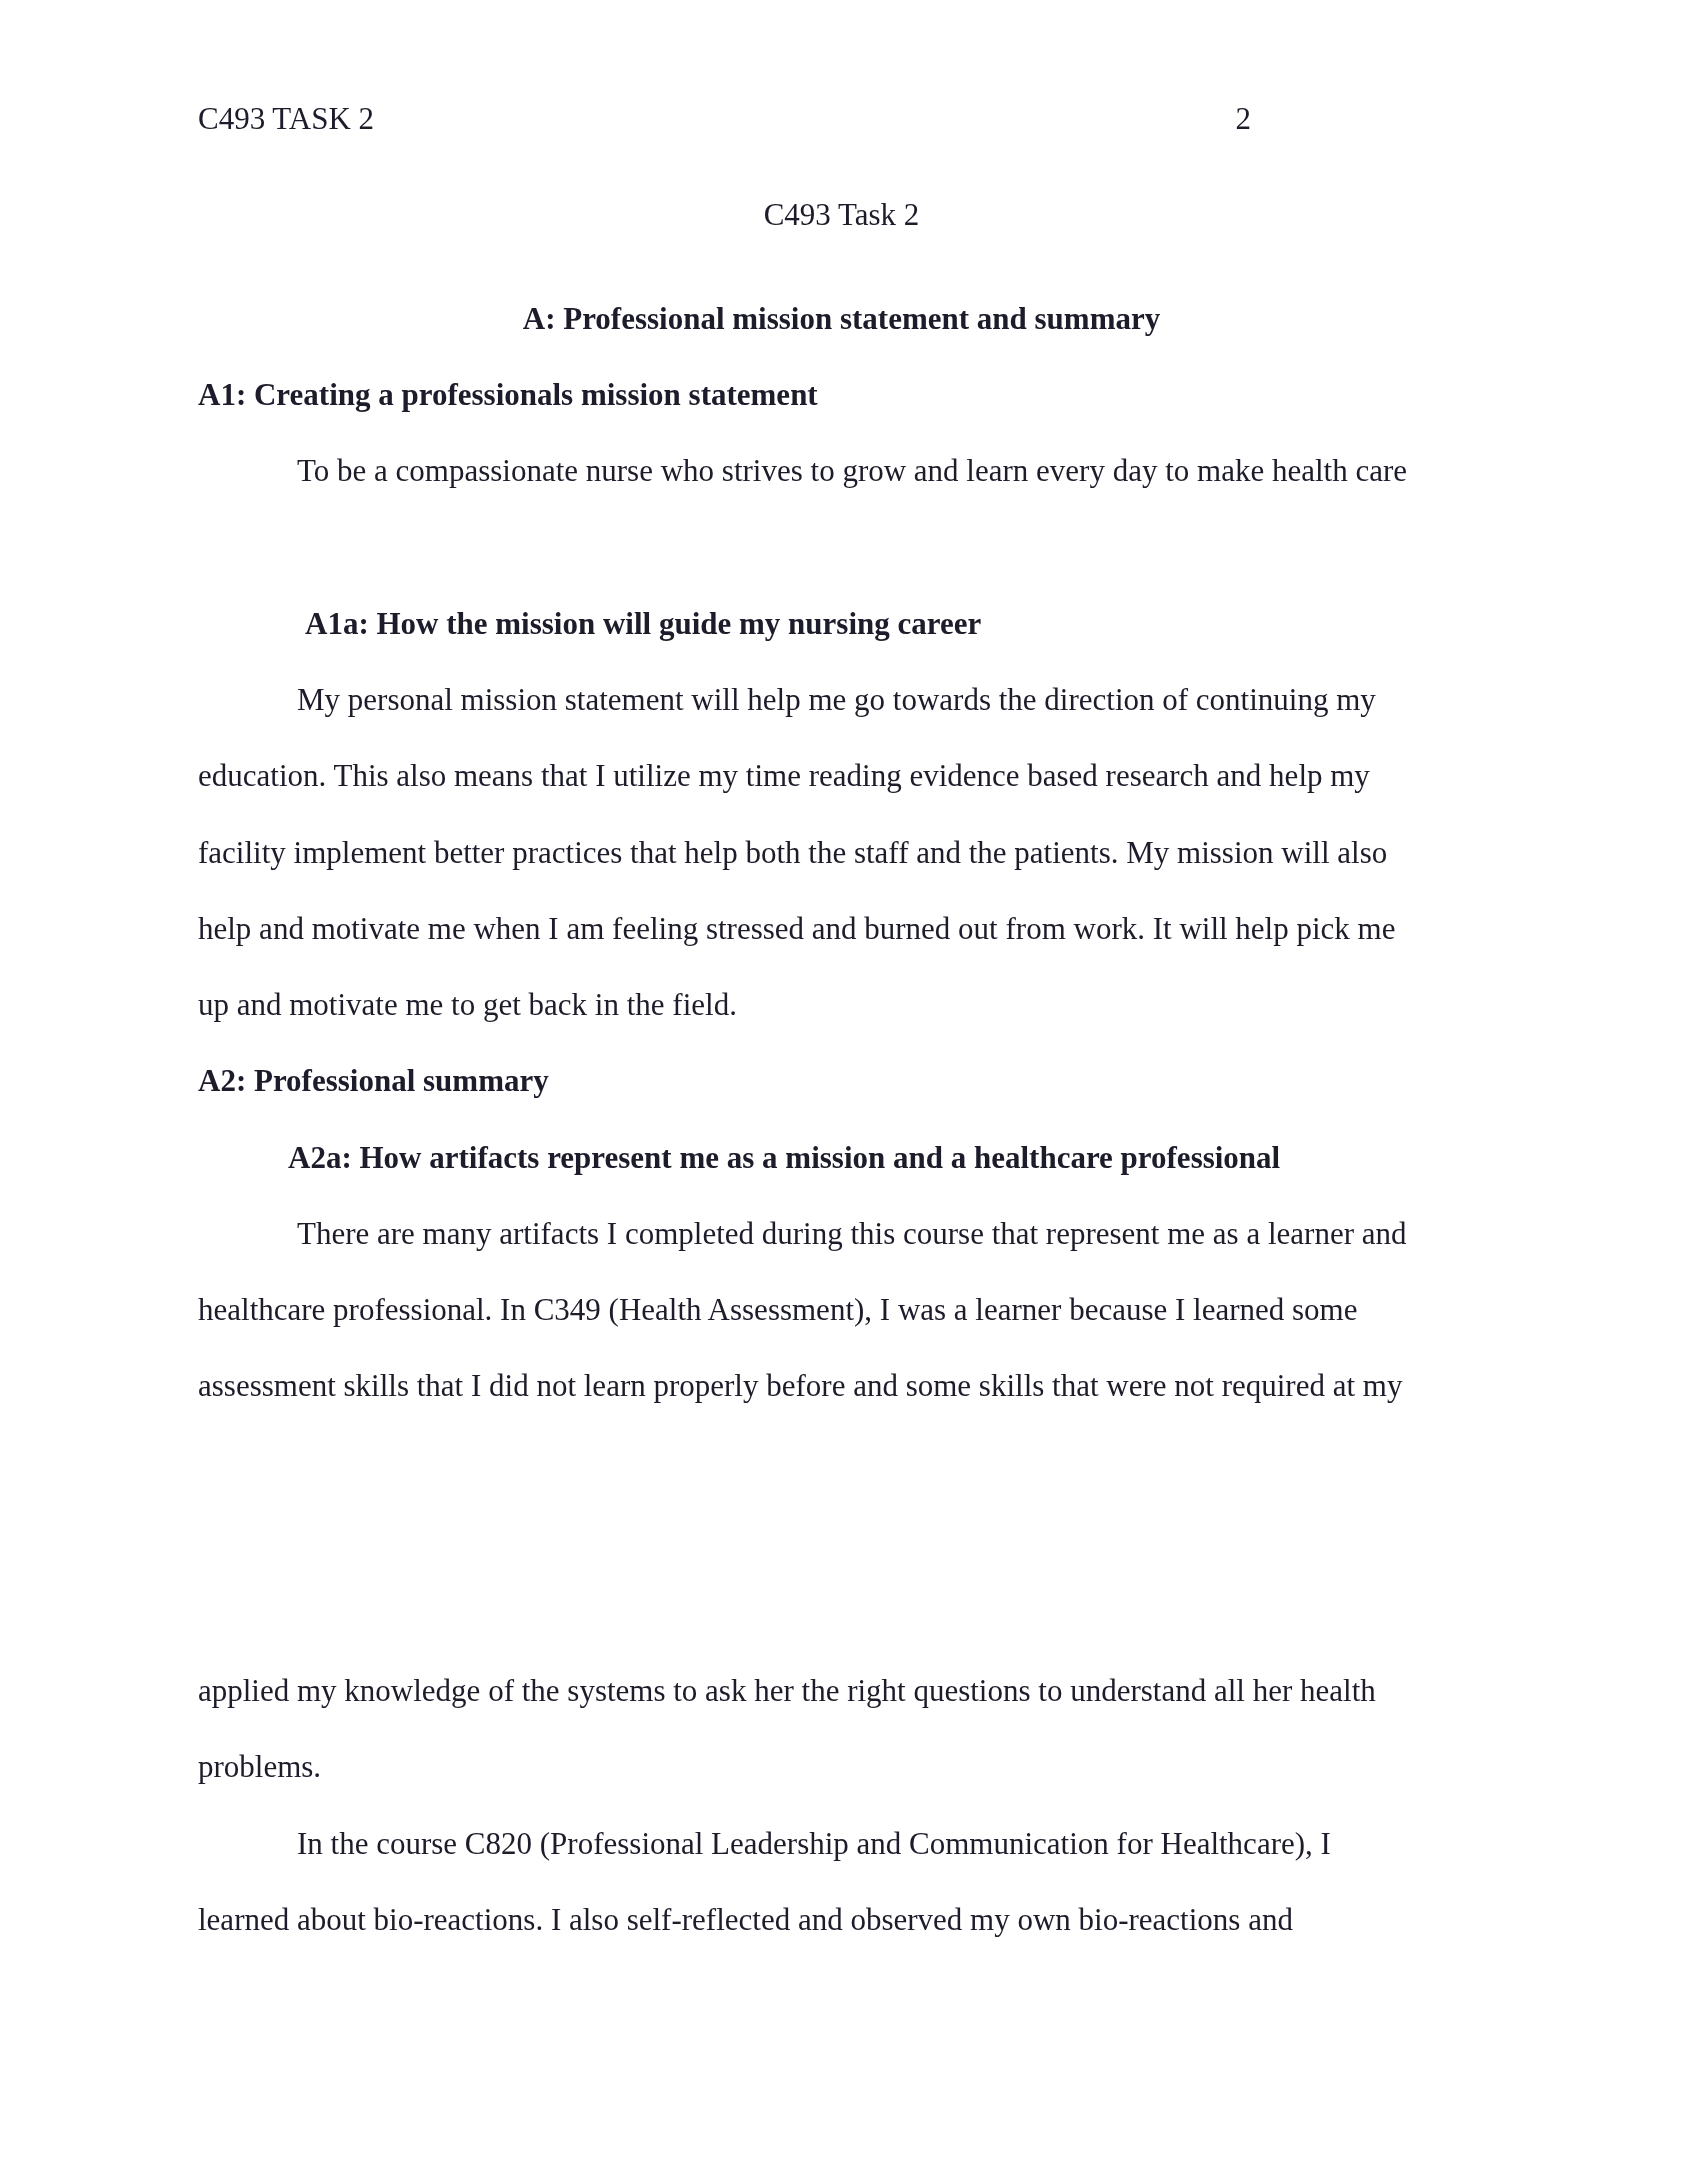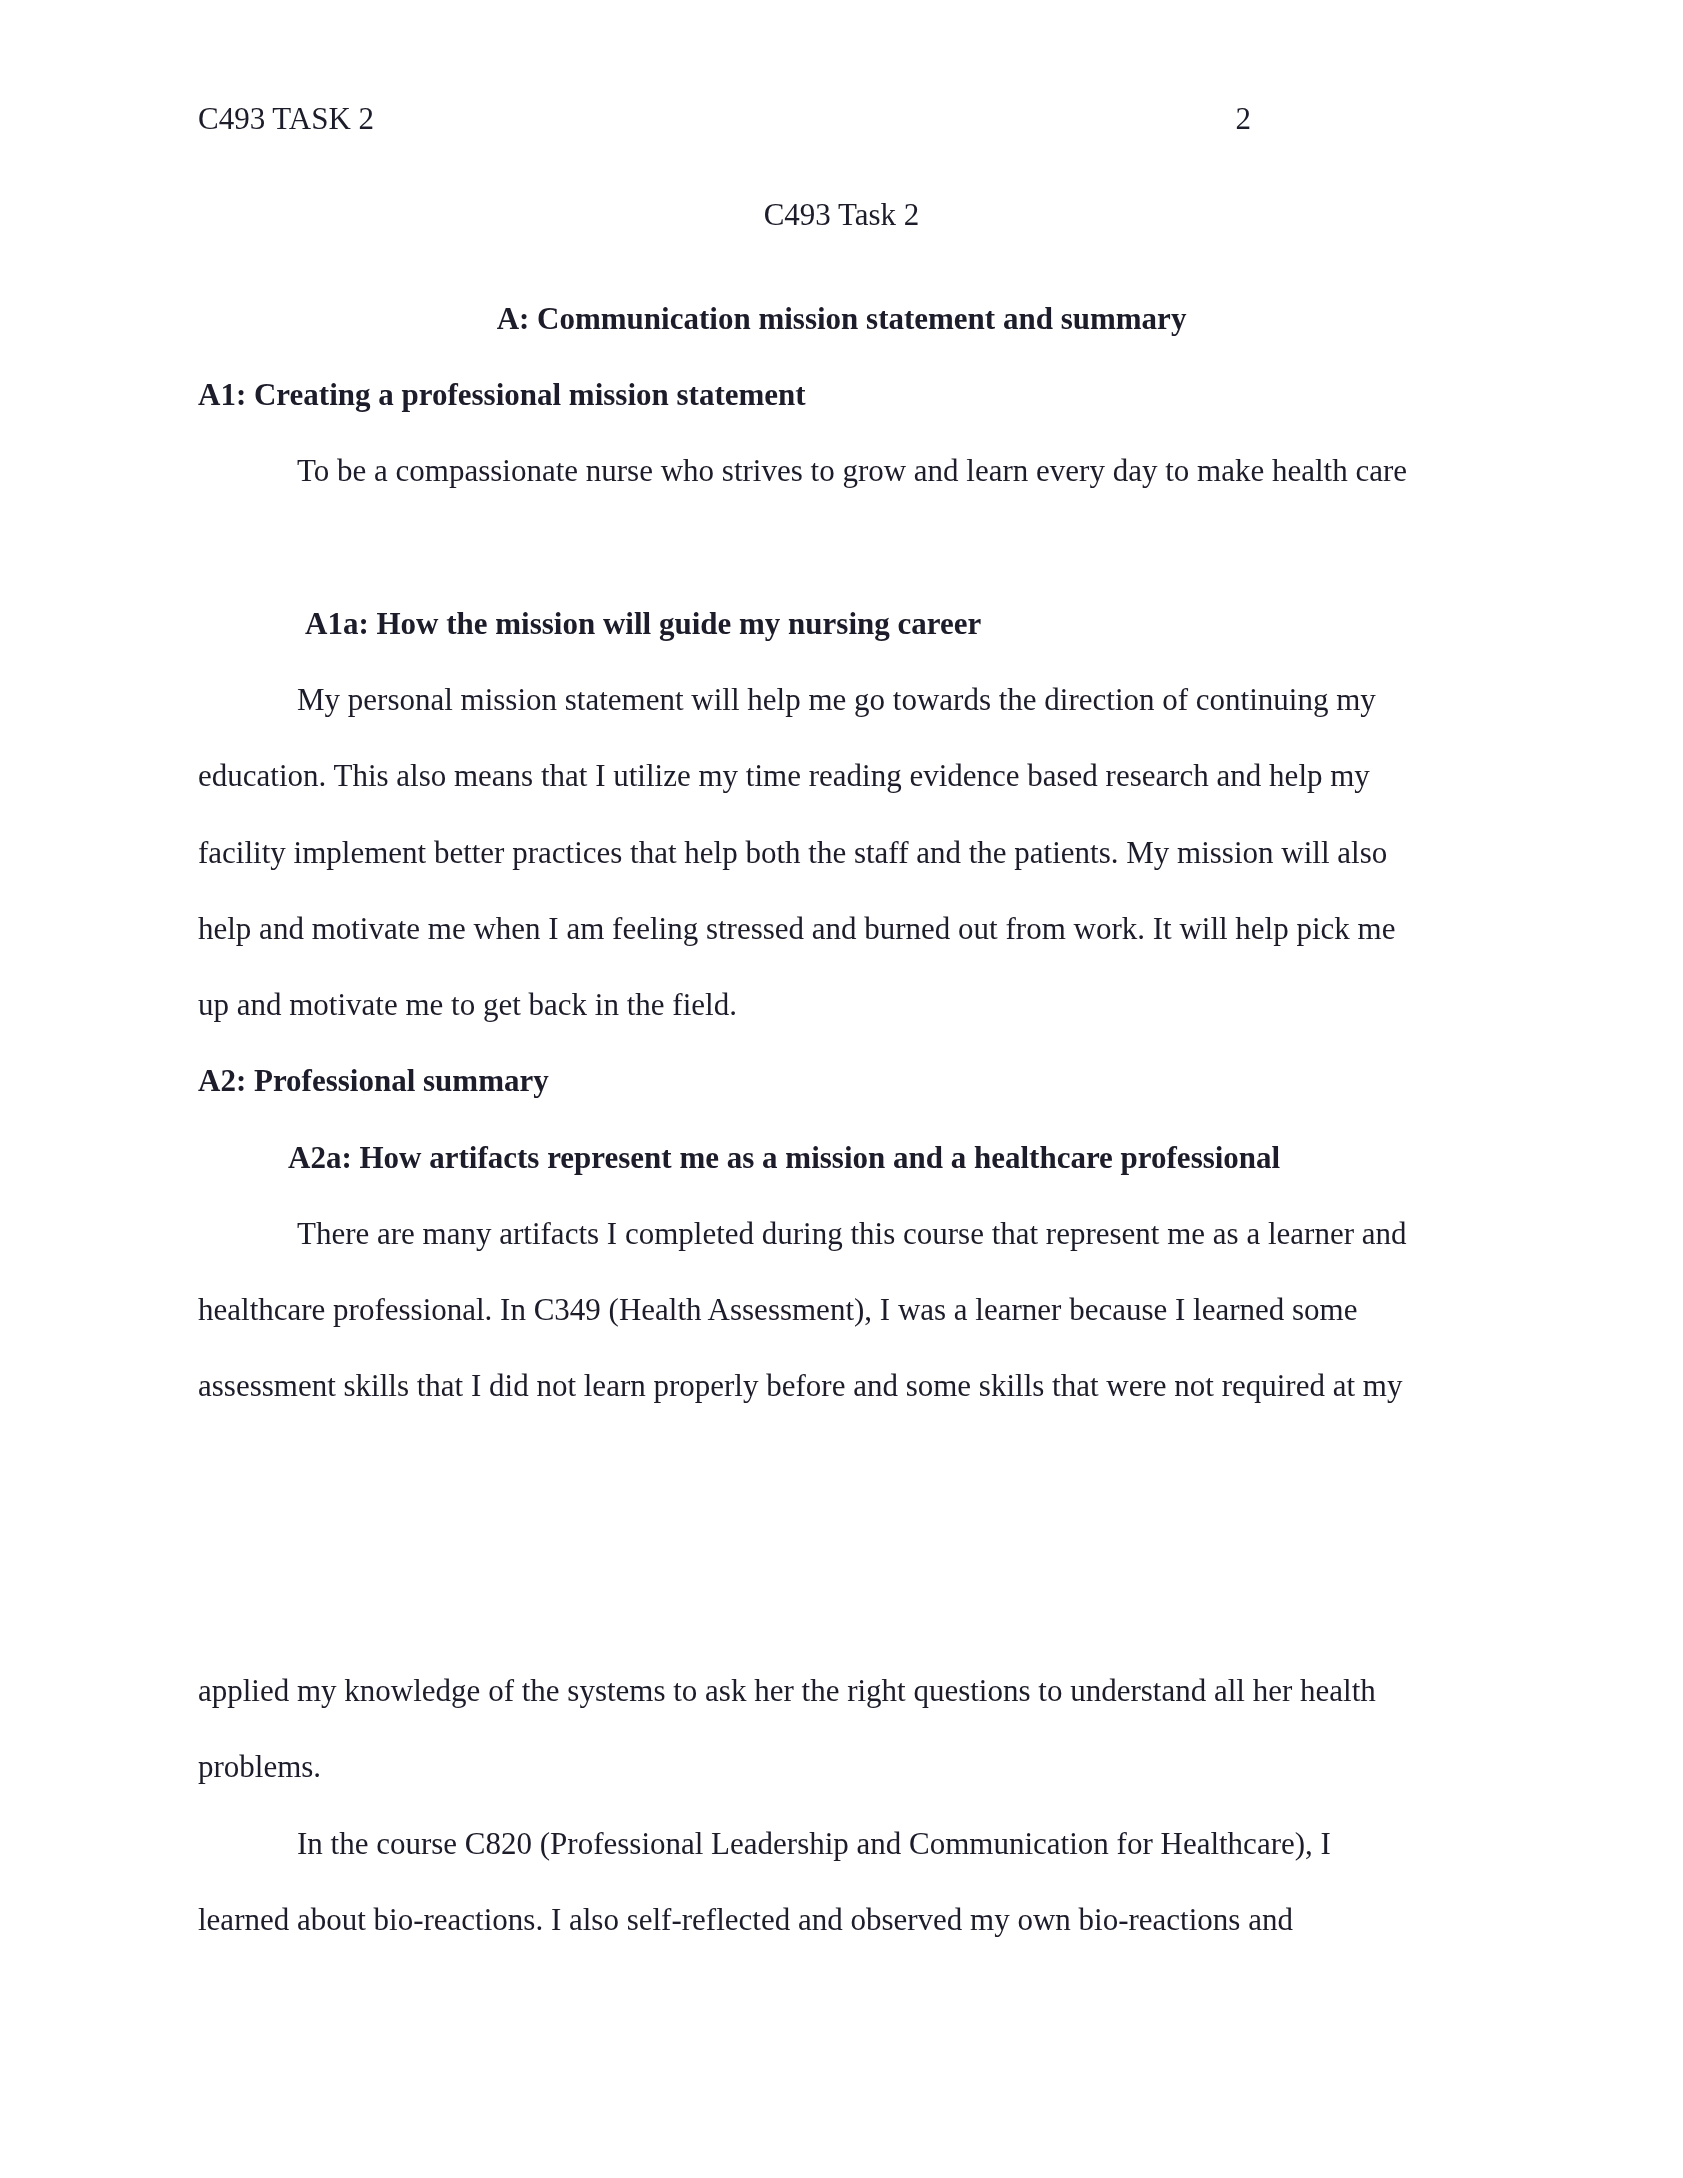--- a/index.html
+++ b/index.html
@@ -18,23 +18,23 @@
 </head>
 <body>
 
 <div class="page">
 
   <div class="hdr-left">C493 TASK 2</div>
   <div class="hdr-right">2</div>
 
   <div class="ln center" style="top:195px">C493 Task 2</div>
 
-  <div class="ln center b" style="top:299px">A: Communication mission statement and summary</div>
+  <div class="ln center b" style="top:299px">A: Professional mission statement and summary</div>
 
-  <div class="ln b" style="top:375px">A1: Creating a professional mission statement</div>
+  <div class="ln b" style="top:375px">A1: Creating a professionals mission statement</div>
 
   <div class="ln ind1" style="top:451px">To be a compassionate nurse who strives to grow and learn every day to make health care</div>
 
   <div class="ln b indH" style="top:604px">A1a: How the mission will guide my nursing career</div>
 
   <div class="ln ind1" style="top:680px">My personal mission statement will help me go towards the direction of continuing my</div>
   <div class="ln" style="top:756px">education. This also means that I utilize my time reading evidence based research and help my</div>
   <div class="ln" style="top:833px">facility implement better practices that help both the staff and the patients. My mission will also</div>
   <div class="ln" style="top:909px">help and motivate me when I am feeling stressed and burned out from work. It will help pick me</div>
   <div class="ln" style="top:985px">up and motivate me to get back in the field.</div>

